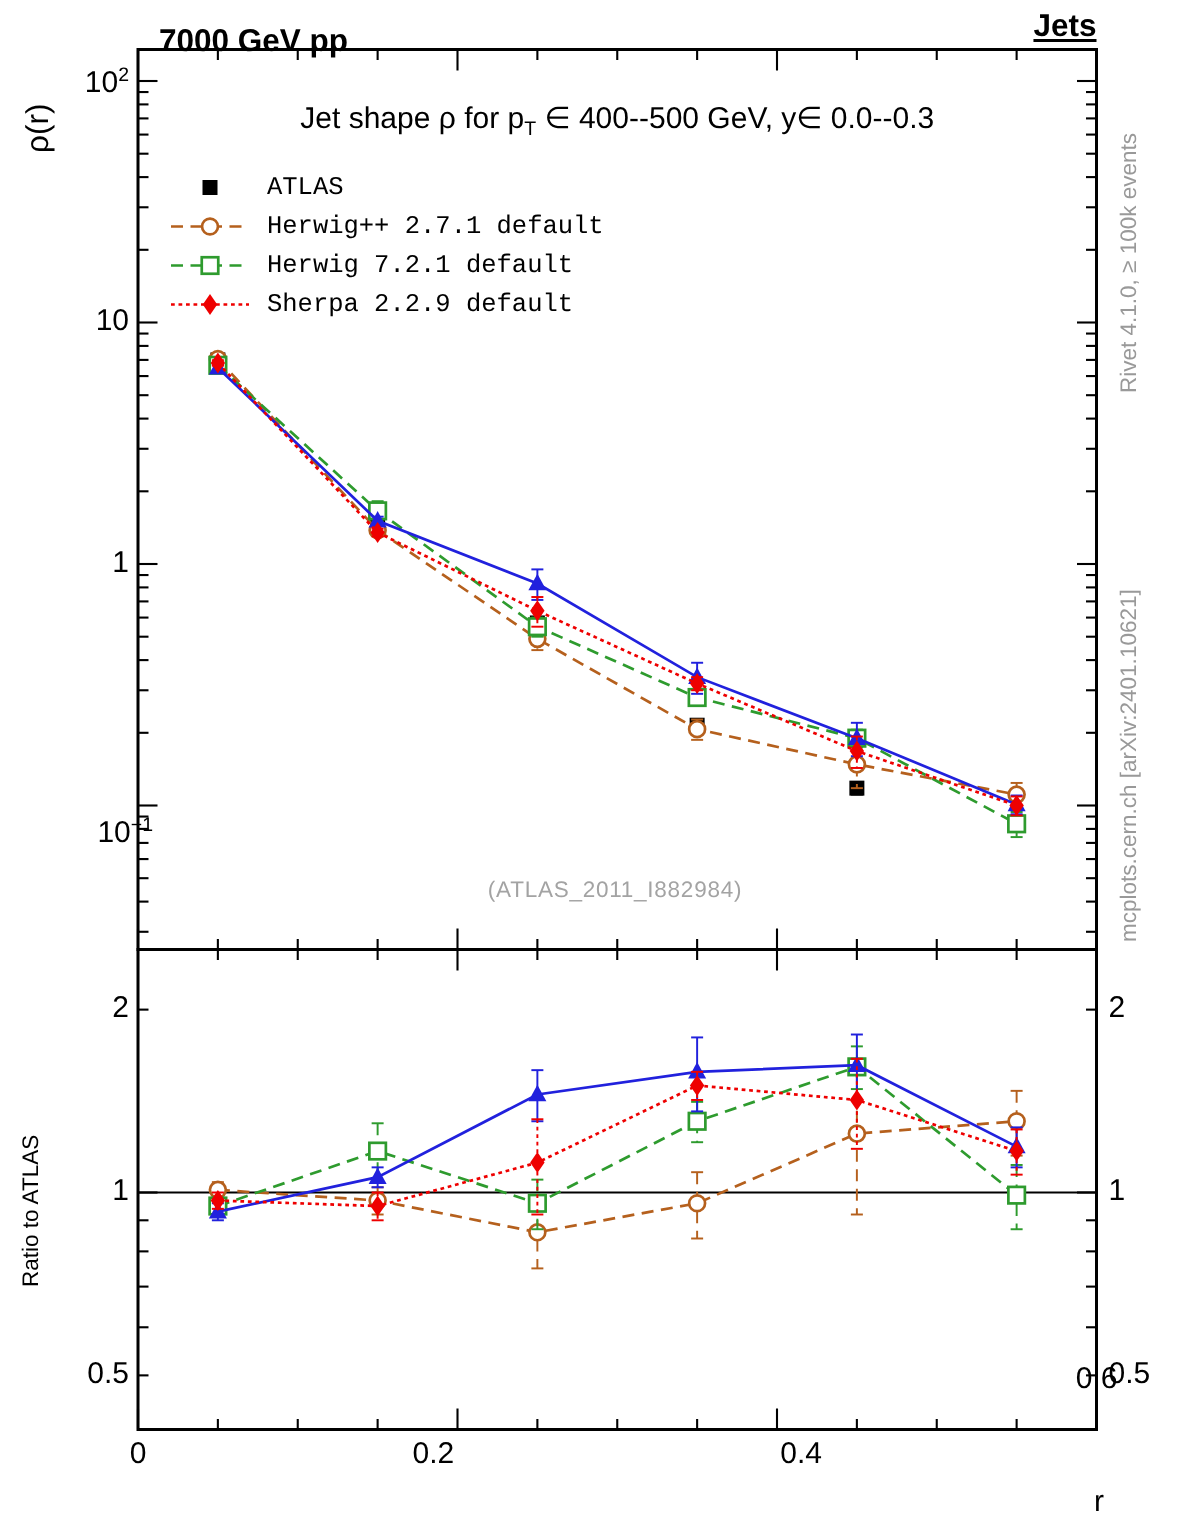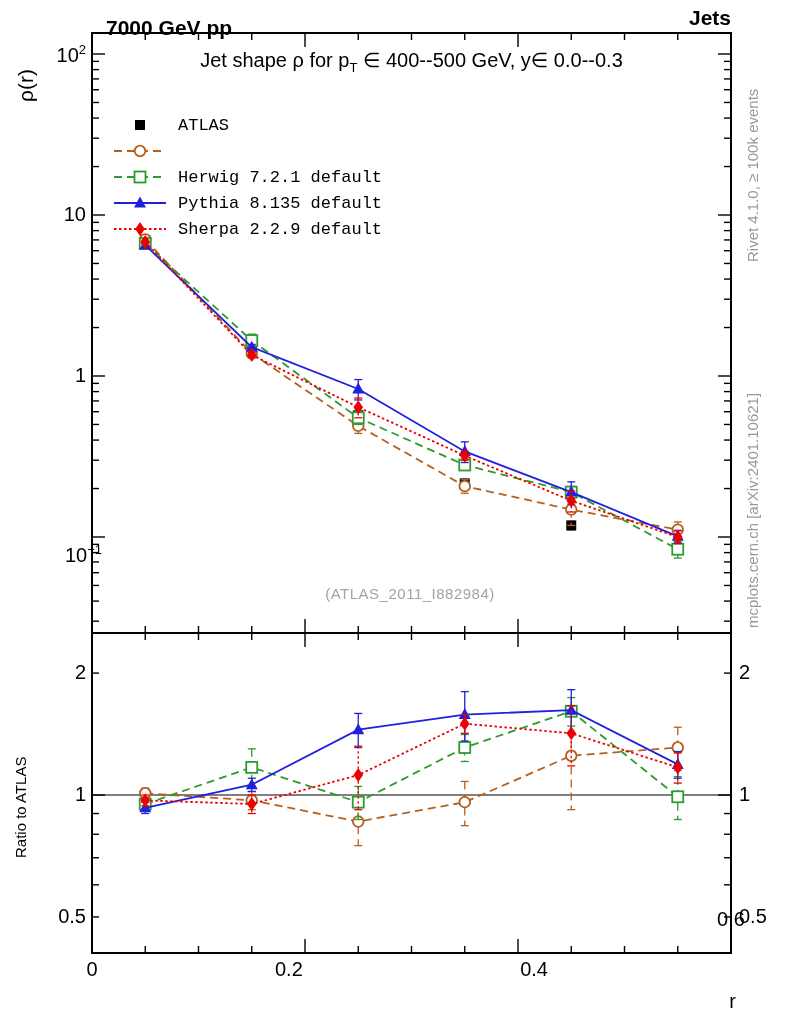--- a/index.html
+++ b/index.html
@@ -1,22 +1,22 @@
 <!DOCTYPE html>
 <html><head>
 <meta charset="utf-8">
 <style>
   html,body{margin:0;padding:0;background:#fff;}
   #page{position:relative;width:786px;height:1024px;background:#fff;overflow:hidden;
         font-family:"Liberation Sans",sans-serif;color:#000;}
   .abs{position:absolute;}
   .hdr{font-size:21px;font-weight:bold;}
   #header-left{left:106px;top:16px;}
-  #header-right{left:92px;top:6px;width:639px;text-align:right;}
-  #plot-title{left:92px;top:48px;width:639px;text-align:center;font-size:20px;}
+  #header-right{left:92px;top:6px;width:639px;text-align:right;text-decoration:underline;}
+  #plot-title{left:92px;top:66px;width:639px;text-align:center;font-size:20px;}
   #plot-title sub{font-size:13px;}
   #ylabel-main{left:14px;top:102px;transform:rotate(-90deg);transform-origin:0 0;font-size:21px;white-space:nowrap;}
   #ylabel-ratio{left:12px;top:858px;transform:rotate(-90deg);transform-origin:0 0;font-size:15px;white-space:nowrap;}
   #xlabel{left:712px;top:990px;width:24px;text-align:right;font-size:20px;}
   #watermark{left:92px;top:585px;width:636px;text-align:center;font-size:15px;color:#a3a3a3;letter-spacing:.5px;}
   .side-gray{color:#999;font-size:15px;white-space:nowrap;transform:rotate(-90deg);transform-origin:0 0;}
   #side-top{left:744px;top:262px;}
   #side-bottom{left:744px;top:628px;}
   #legend{left:112px;top:112px;}
   .lrow{display:flex;align-items:center;height:26px;font-family:Liberation Mono, monospace;}
@@ -414,34 +414,28 @@
         <svg width="56" height="18">
           <rect x="23" y="4" width="10" height="10" fill="#000000"></rect>
         </svg>
         <span class="ltext">ATLAS</span>
       </div>
       <div class="lrow">
         <svg width="56" height="18">
           <line x1="2" y1="9" x2="54" y2="9" stroke="#b5601d" stroke-width="1.8" stroke-dasharray="8,5"></line>
           <circle cx="28" cy="9" r="5.3" fill="#fff" stroke="#b5601d" stroke-width="1.8"></circle>
         </svg>
+        <span class="ltext">Herwig++ 2.7.1 default</span>
       </div>
       <div class="lrow">
         <svg width="56" height="18">
           <line x1="2" y1="9" x2="54" y2="9" stroke="#2e9b2e" stroke-width="1.8" stroke-dasharray="8,5"></line>
           <rect x="22.5" y="3.5" width="11" height="11" fill="#fff" stroke="#2e9b2e" stroke-width="1.8"></rect>
         </svg>
         <span class="ltext">Herwig 7.2.1 default</span>
-      </div>
-      <div class="lrow">
-        <svg width="56" height="18">
-          <line x1="2" y1="9" x2="54" y2="9" stroke="#2121dd" stroke-width="1.8" stroke-dasharray=""></line>
-          <path d="M28,2.5L34,13.5L22,13.5Z" fill="#2121dd"></path>
-        </svg>
-        <span class="ltext">Pythia 8.135 default</span>
       </div>
       <div class="lrow">
         <svg width="56" height="18">
           <line x1="2" y1="9" x2="54" y2="9" stroke="#ee0000" stroke-width="1.8" stroke-dasharray="2.5,2.5"></line>
           <path d="M28,2L32.8,9L28,16L23.2,9Z" fill="#ee0000"></path>
         </svg>
         <span class="ltext">Sherpa 2.2.9 default</span>
       </div>
     </div>
 

